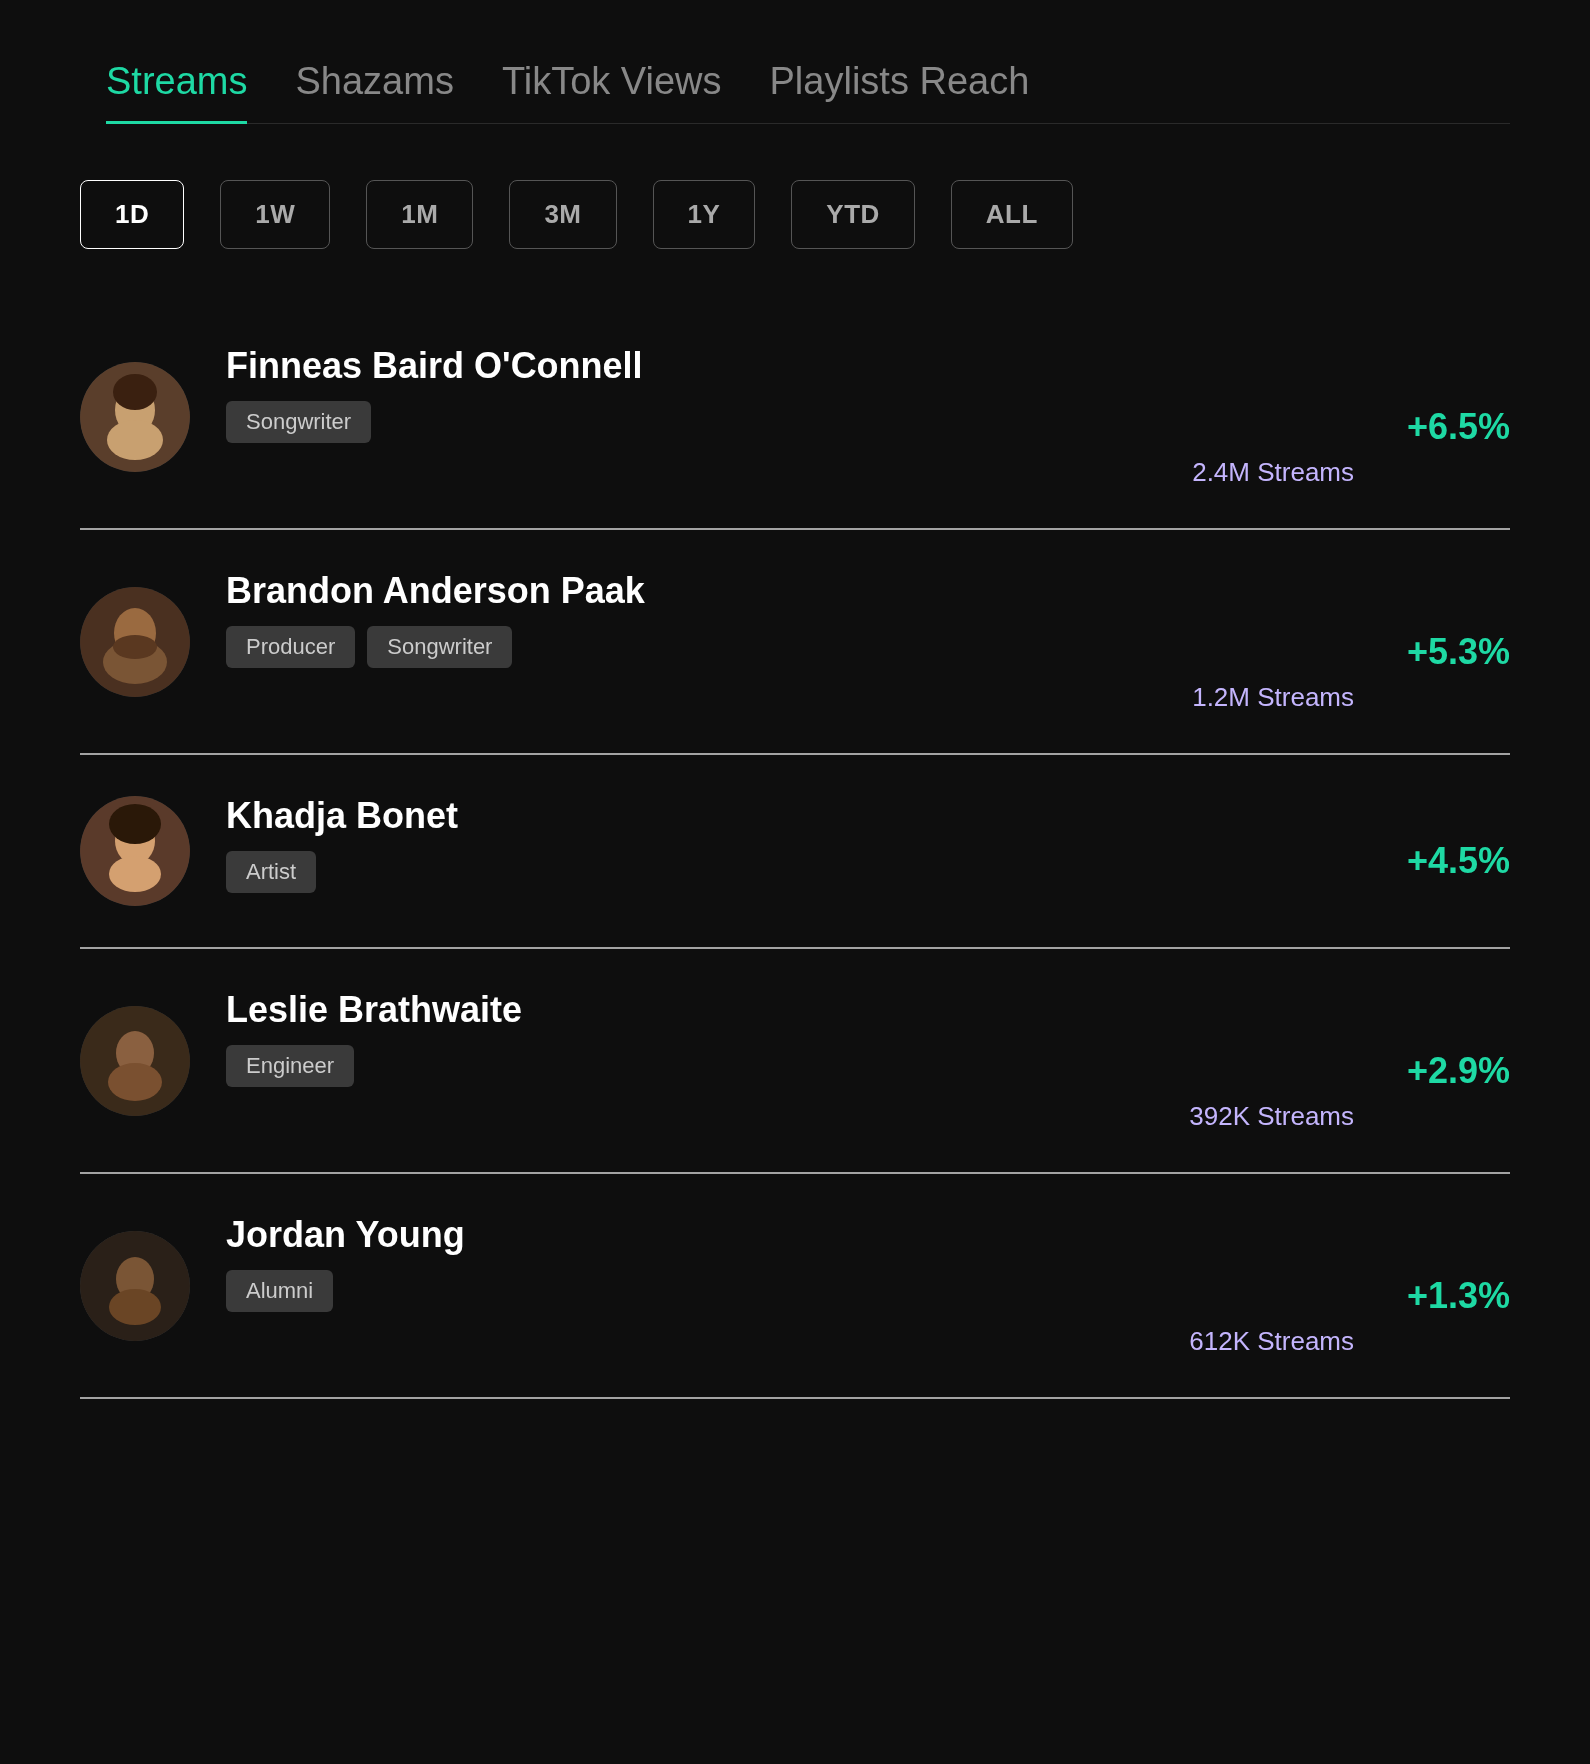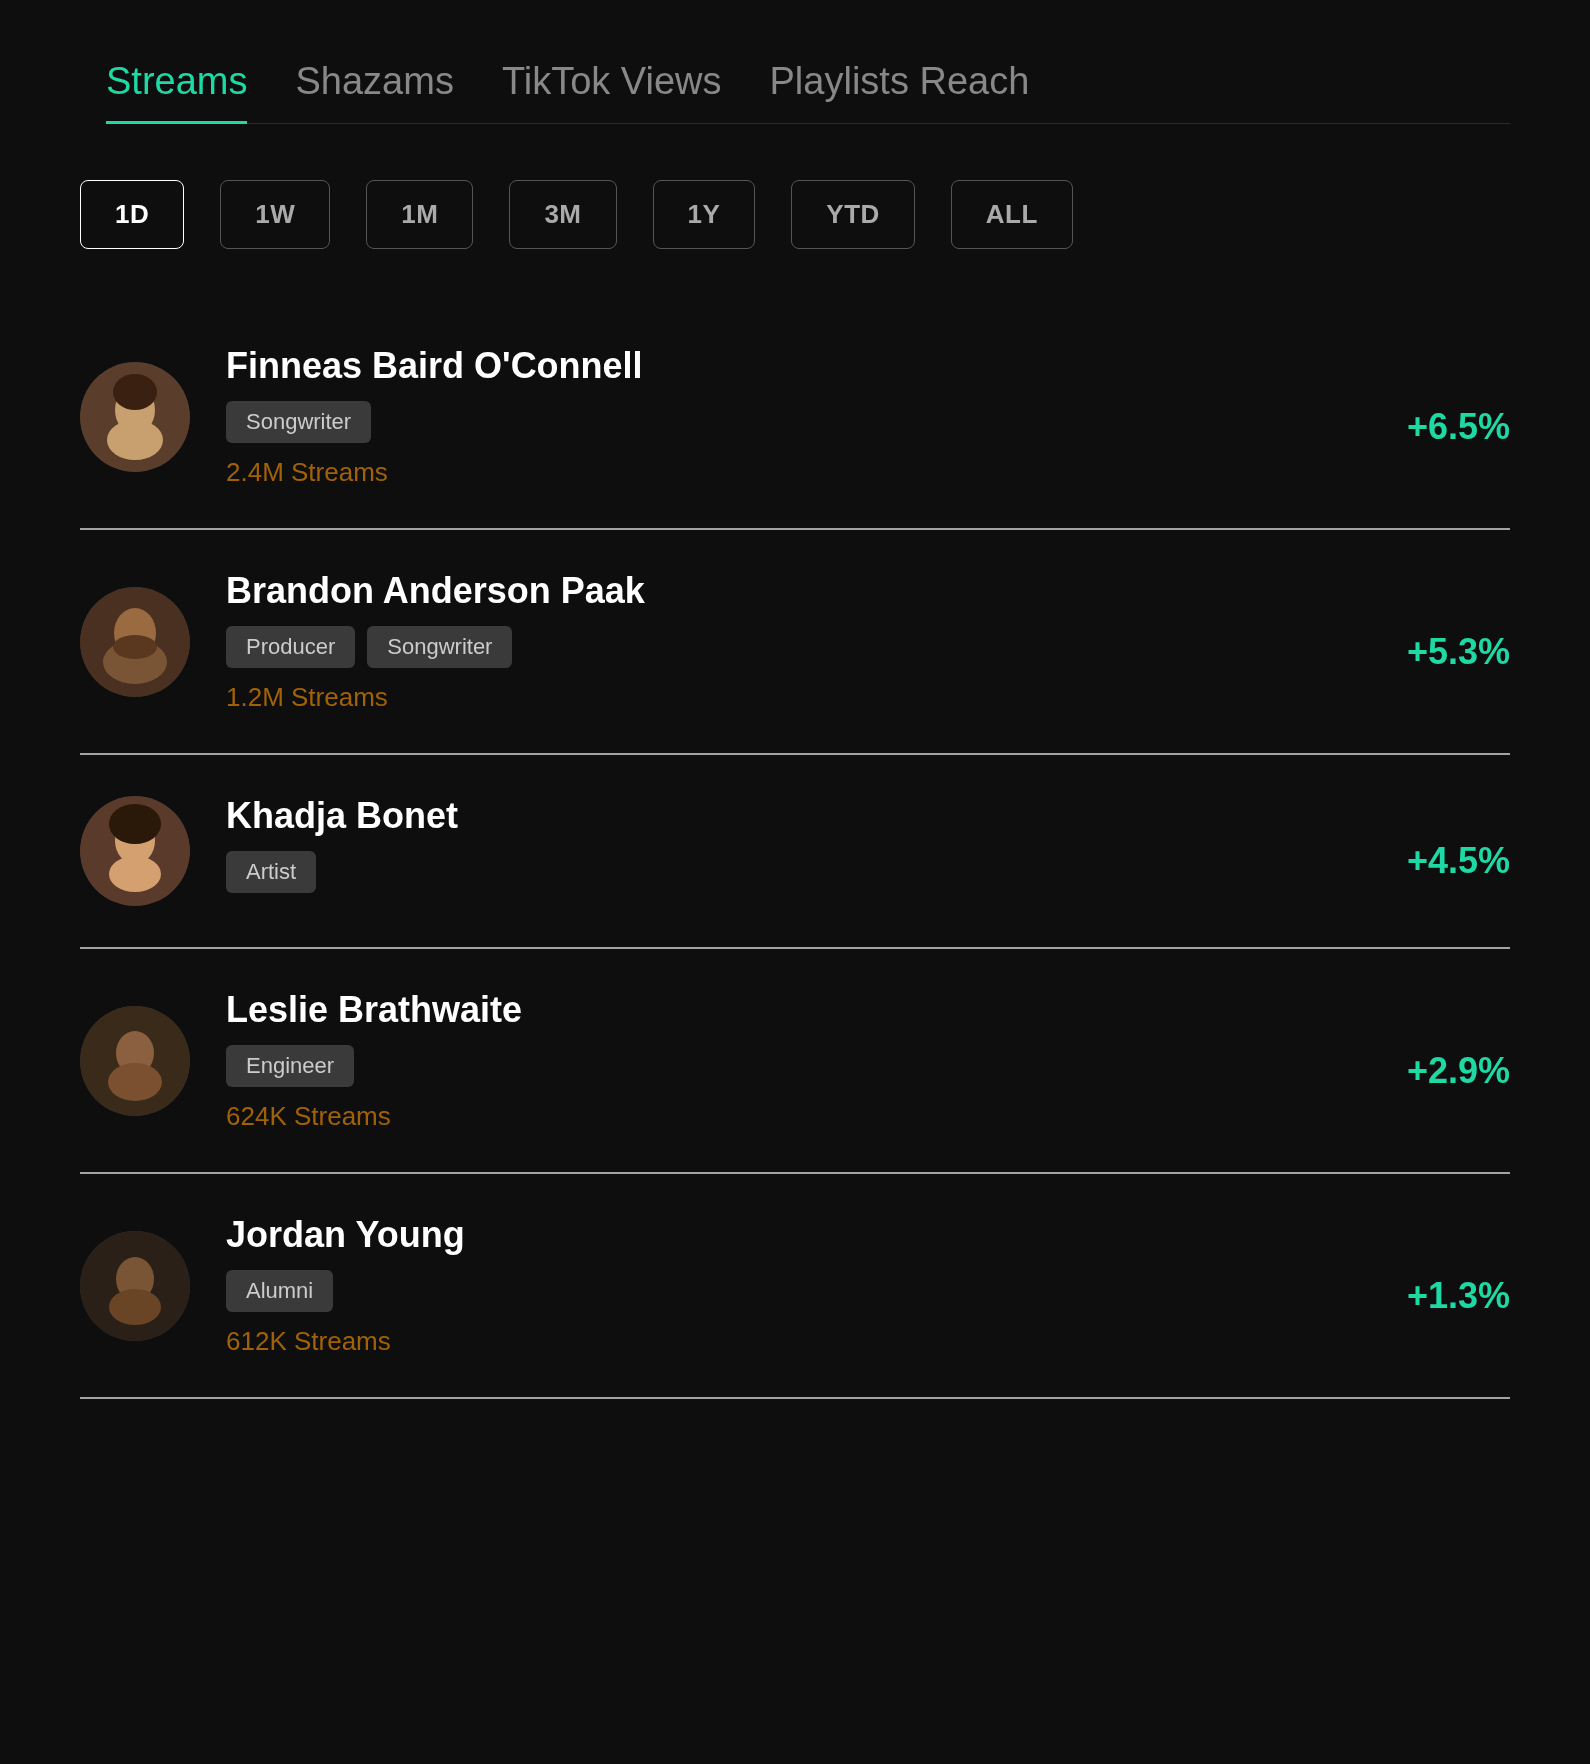--- a/index.html
+++ b/index.html
@@ -115,22 +115,23 @@
       background-color: #3a3a3a;
       color: #cccccc;
       font-size: 22px;
       padding: 8px 20px;
       border-radius: 6px;
       font-weight: 400;
     }
 
     .streams-count {
       font-size: 26px;
-      color: #a16207;
+      color: #c4b5fd;
       font-weight: 400;
+      text-align: right;
     }
 
     .artist-change {
       font-size: 36px;
       font-weight: 600;
       color: #1ed9a4;
       flex-shrink: 0;
       min-width: 120px;
       text-align: right;
       margin-top: 20px;
@@ -223,21 +224,21 @@
       <circle cx="55" cy="55" r="55" fill="#3a2a1a"></circle>
       <ellipse cx="55" cy="47" rx="19" ry="22" fill="#8a6040"></ellipse>
       <ellipse cx="55" cy="76" rx="27" ry="19" fill="#7a5030"></ellipse>
     </svg>
       </div>
       <div class="artist-info">
         <div class="artist-name">Leslie Brathwaite</div>
         <div class="tags">
           <span class="tag">Engineer</span>
         </div>
-        <div class="streams-count">624K Streams</div>
+        <div class="streams-count">392K Streams</div>
       </div>
       <div class="artist-change">+2.9%</div>
     </div>
     <div class="artist-item">
       <div class="artist-avatar">
         <svg viewBox="0 0 110 110" xmlns="http://www.w3.org/2000/svg" class="avatar-svg">
       <circle cx="55" cy="55" r="55" fill="#2a2018"></circle>
       <ellipse cx="55" cy="48" rx="19" ry="22" fill="#7a5535"></ellipse>
       <ellipse cx="55" cy="76" rx="26" ry="18" fill="#6a4525"></ellipse>
     </svg>

